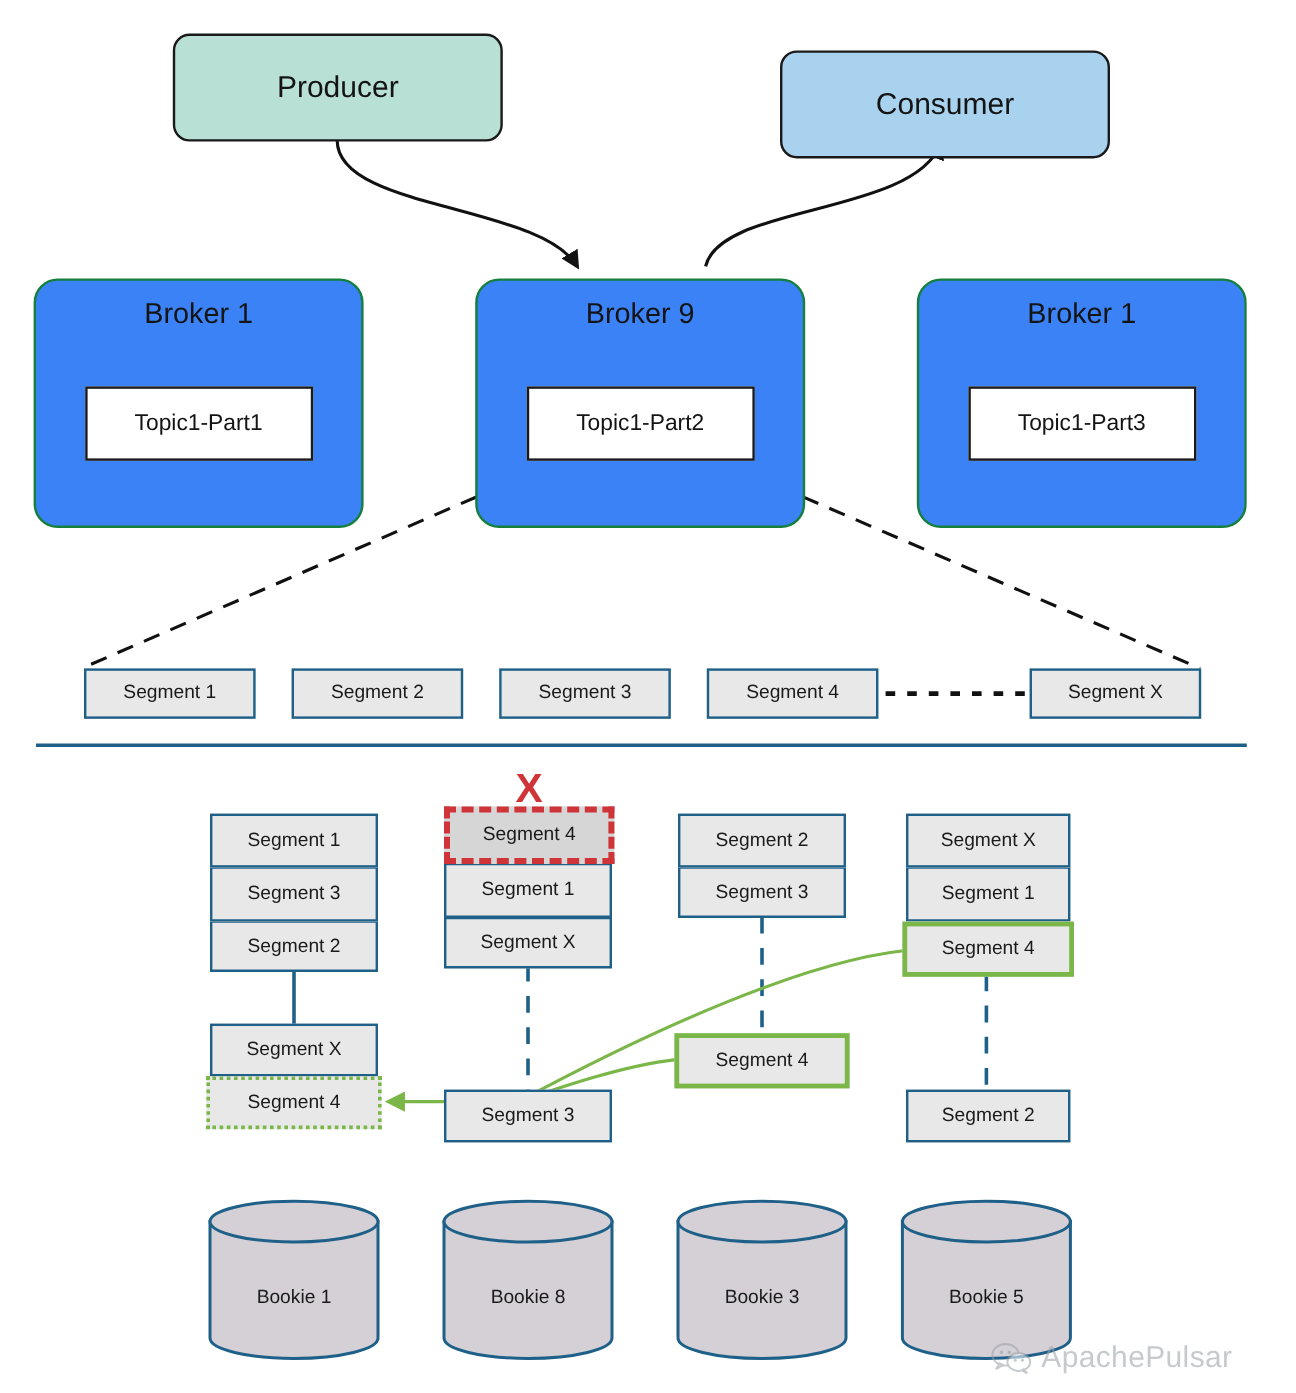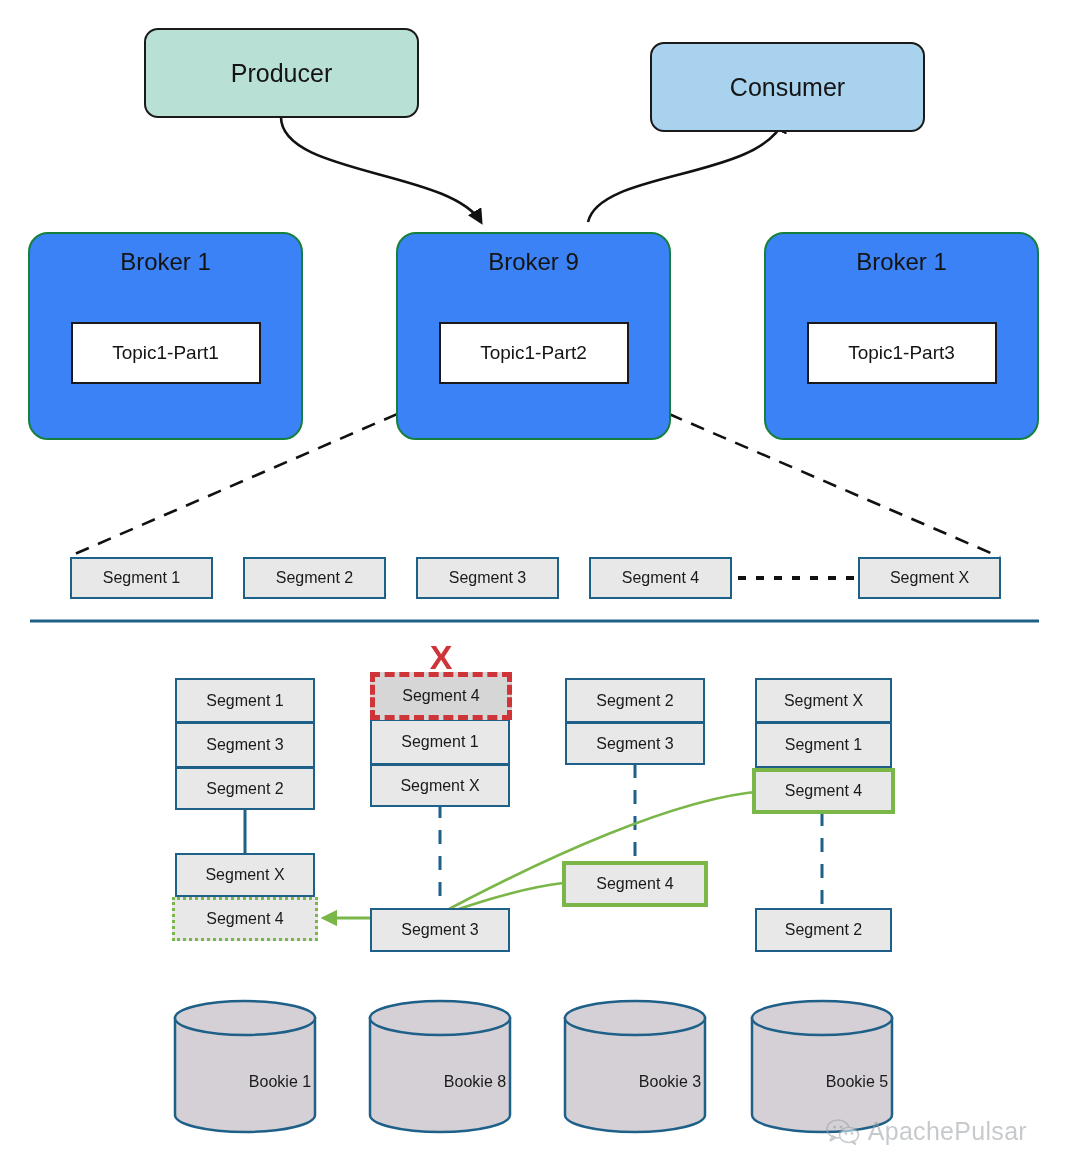--- a/index.html
+++ b/index.html
@@ -114,21 +114,20 @@
     border: 5px dashed #cf3438;
     z-index: 5;
   }
   .cyl-label {
     position: absolute;
     left: 0;
     right: 16px;
     text-align: center;
     font-size: 16px;
     color: #1a1a1a;
-    margin-left: 35px;
   }
 
   
   #watermark {
     position: absolute;
     right: 12px;
     bottom: 15px;
     display: flex;
     align-items: center;
     gap: 8px;

